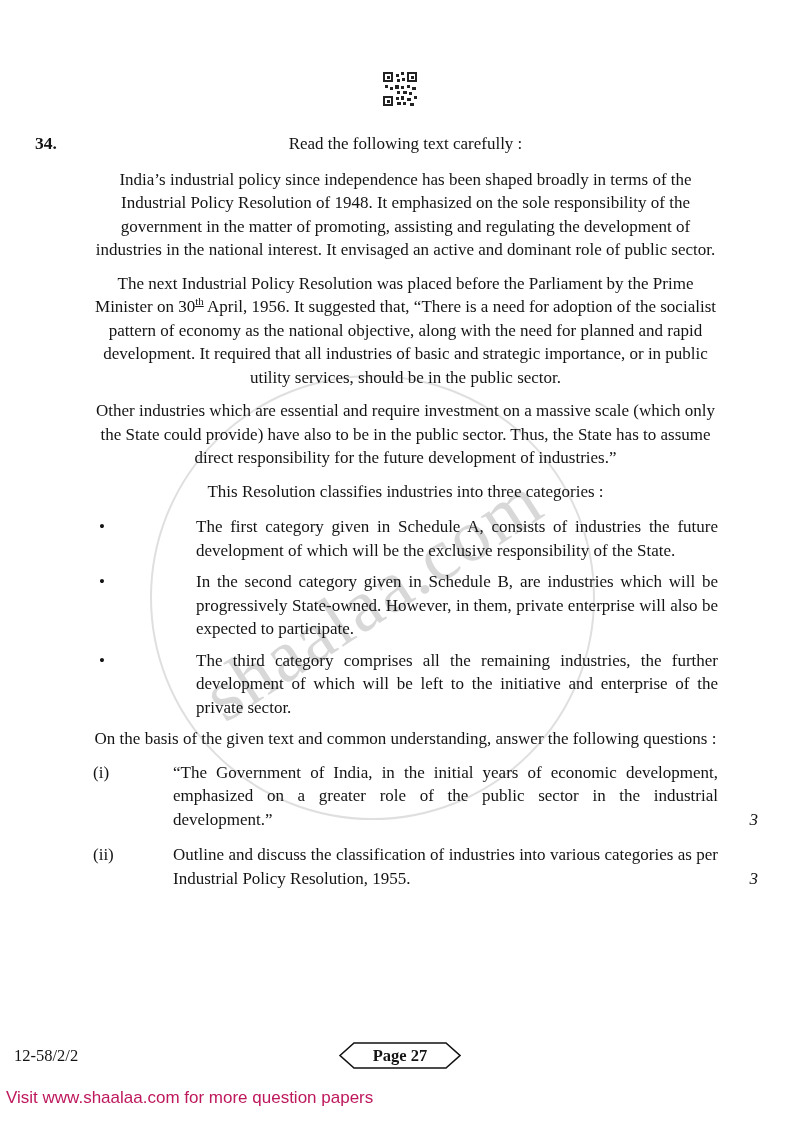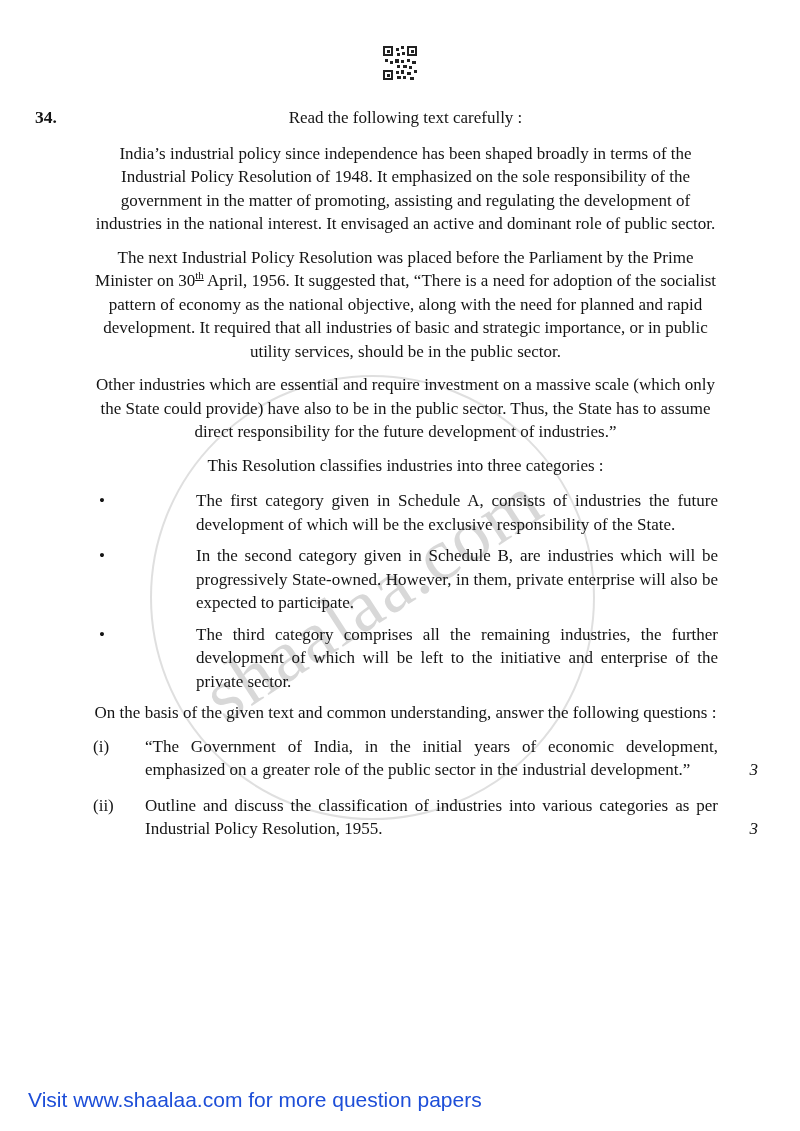--- a/index.html
+++ b/index.html
@@ -27,21 +27,21 @@
   .watermark-text {
     position:absolute; top:50%; left:50%;
     transform:translate(-50%,-50%) rotate(-33deg);
     font-size:74px;
     color:rgba(178,178,178,0.50);
     white-space:nowrap;
     letter-spacing:2px;
   }
 
   
-  .content { position:relative; z-index:1; padding:46px 0 0 35px; }
+  .content { position:relative; z-index:1; padding:72px 0 0 35px; }
 
   .qr-wrap { width:730px; text-align:center; margin-bottom:22px; }
   .qr-wrap svg { display:inline-block; }
 
   .question { display:flex; }
   .qnum {
     width:58px; flex:0 0 58px;
     font-weight:bold; font-size:17.5px; line-height:23.5px;
   }
   .qbody { width:625px; font-size:17px; line-height:23.5px; }
@@ -53,44 +53,44 @@
   sup { font-size:0.65em; line-height:0;text-decoration:underline; }
 
   .bullet { display:flex; margin-bottom:8px; }
   .bullet .dot { flex:0 0 52px; padding-left:6px; }
   .bullet .btext { flex:1; text-align:justify;margin-left:45px; }
 
   .closing { margin-top:18px; margin-bottom:12px; text-align:justify; }
 
   .subq { display:flex; position:relative; margin-bottom:12px; }
   .subq .slabel { flex:0 0 52px; }
-  .subq .sbody { flex:1; }
+  .subq .sbody { flex:1;margin-left:28px; }
   .subq .marks {
     position:absolute; right:-40px; bottom:0;
     font-style:italic; font-size:17px;
   }
 
   
   .footer { position:absolute; left:0; top:1042px; width:800px; height:30px; z-index:1; }
   .paper-code { position:absolute; left:14px; top:4px; font-size:16.5px; }
   .page-banner {
     position:absolute; left:50%; top:0; transform:translateX(-50%);
     width:124px; height:27px;
   }
   .page-banner svg { position:absolute; inset:0; }
   .page-banner .banner-label {
     position:absolute; inset:0;
     display:flex; align-items:center; justify-content:center;
     font-size:16.5px; font-weight:bold;
   }
 
   .bottom-bar {
-    position:absolute; left:28px; top:1088px; z-index:1;
+    position:absolute; left:6px; top:1088px; z-index:1;
     font-family:"Liberation Sans", sans-serif;
-    font-size:21px; color:#1d4ed8;
+    font-size:17px; color:#be185d;
   }
 </style>
 </head>
 <body>
 
 <div class="page">
 
   <div class="watermark">
     <div class="watermark-circle"></div>
     <div class="watermark-text">shaalaa.com</div>
@@ -174,16 +174,25 @@
           <div class="sbody">
             <div class="just">Outline and discuss the classification of industries into various categories as per Industrial Policy Resolution, 1955.</div>
           </div>
           <div class="marks">3</div>
         </div>
 
       </div>
     </div>
   </div>
 
+  <div class="footer">
+    <div class="paper-code">12-58/2/2</div>
+    <div class="page-banner">
+      <svg viewBox="0 0 124 27">
+        <polygon points="2,13.5 16,1 108,1 122,13.5 108,26 16,26" fill="#ffffff" stroke="#111" stroke-width="1.6"></polygon>
+      </svg>
+      <div class="banner-label">Page 27</div>
+    </div>
+  </div>
 
   <div class="bottom-bar">Visit www.shaalaa.com for more question papers</div>
 
 </div>
 
 </body></html>

